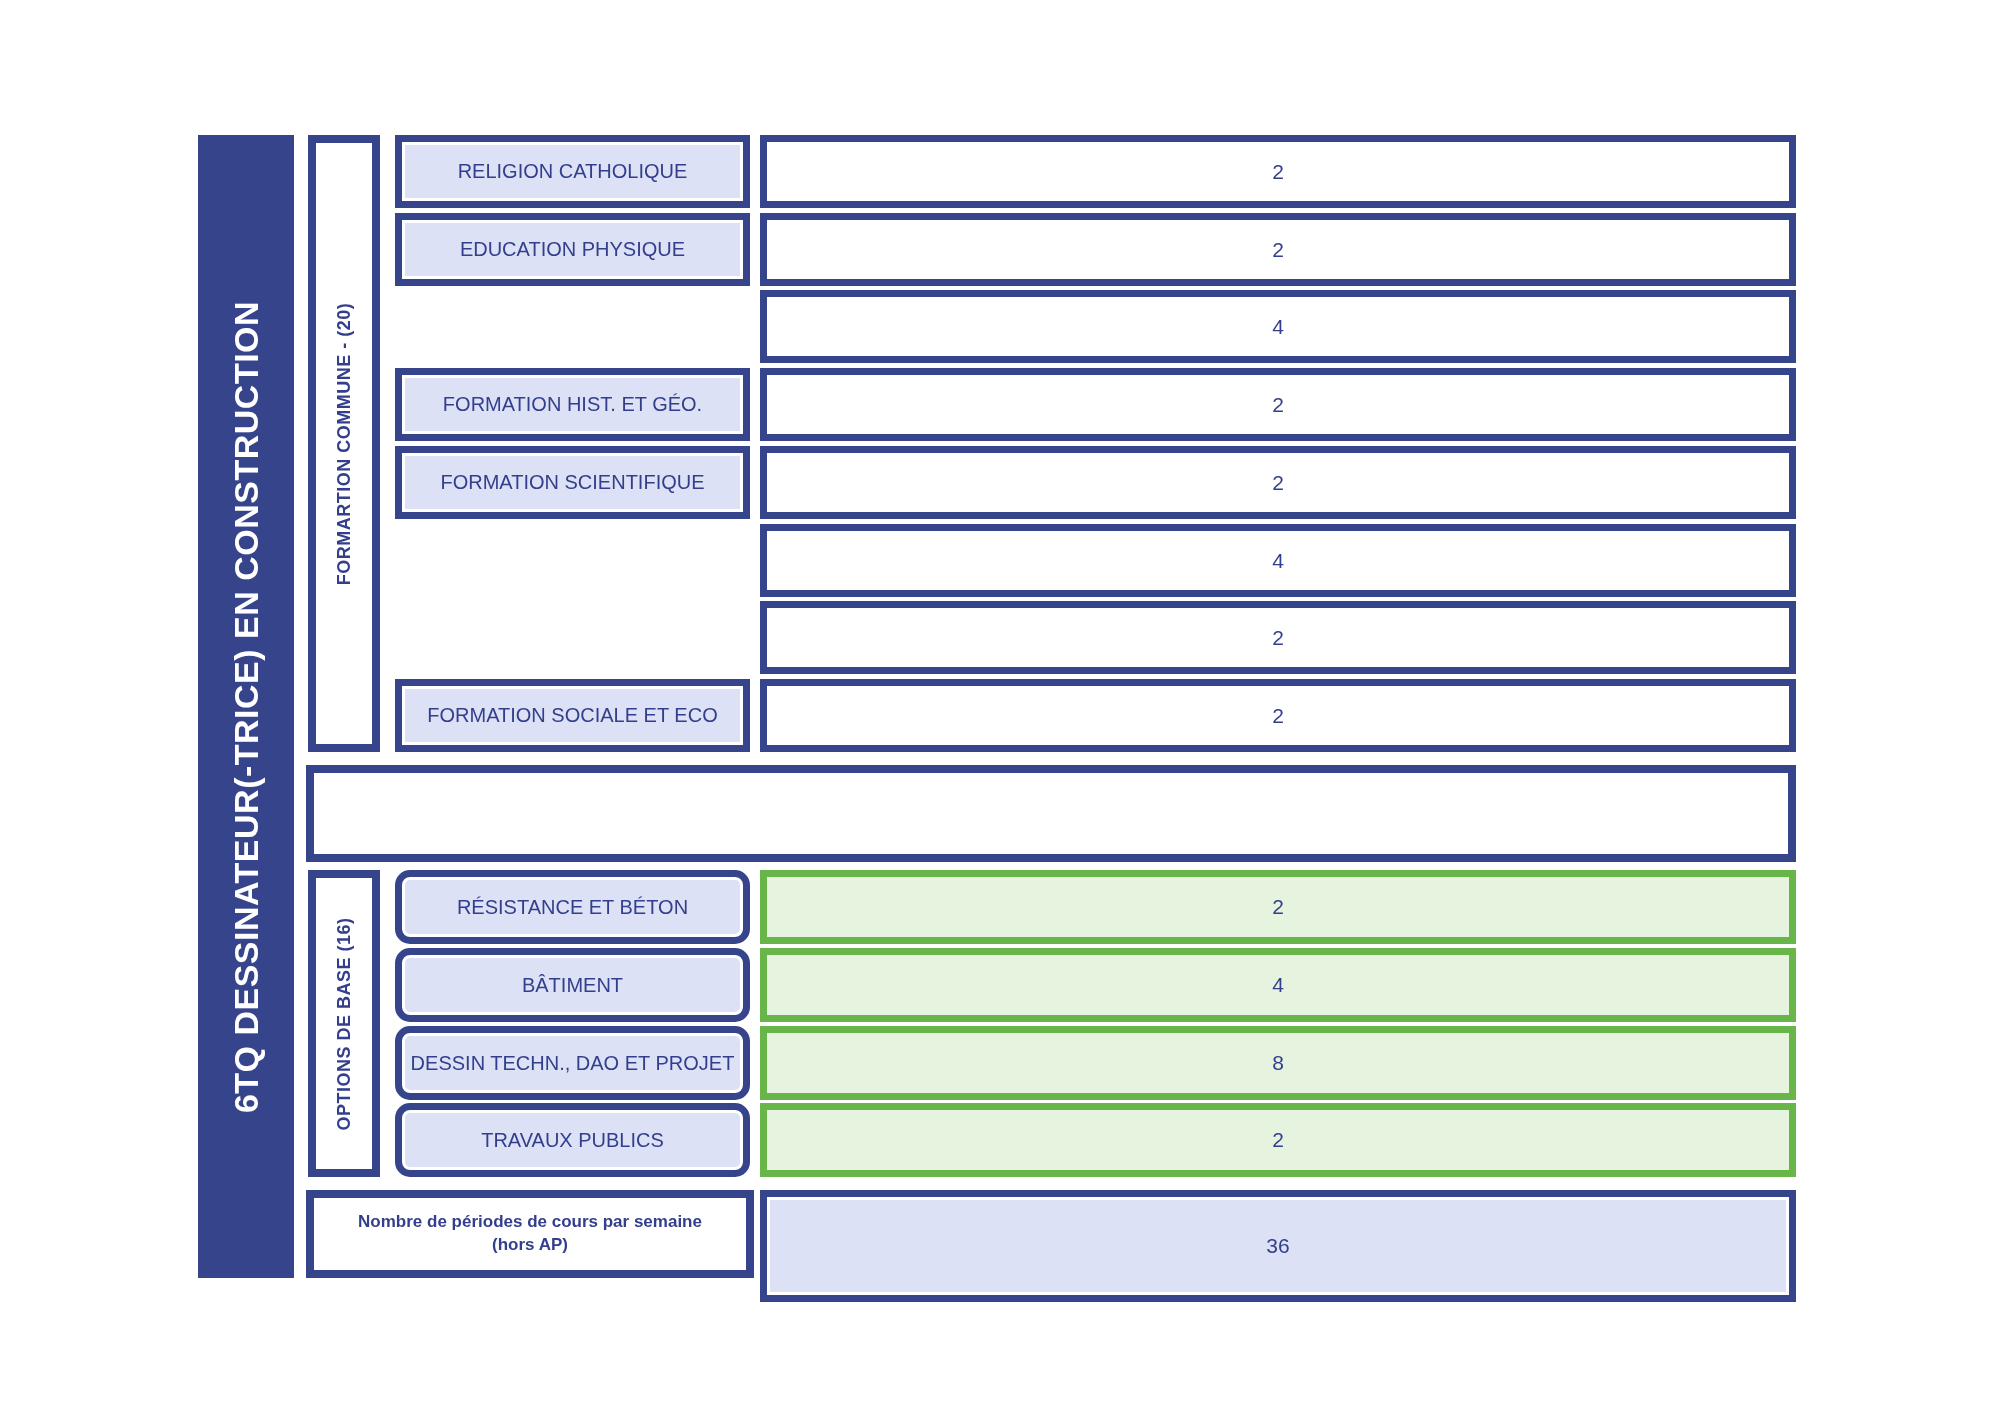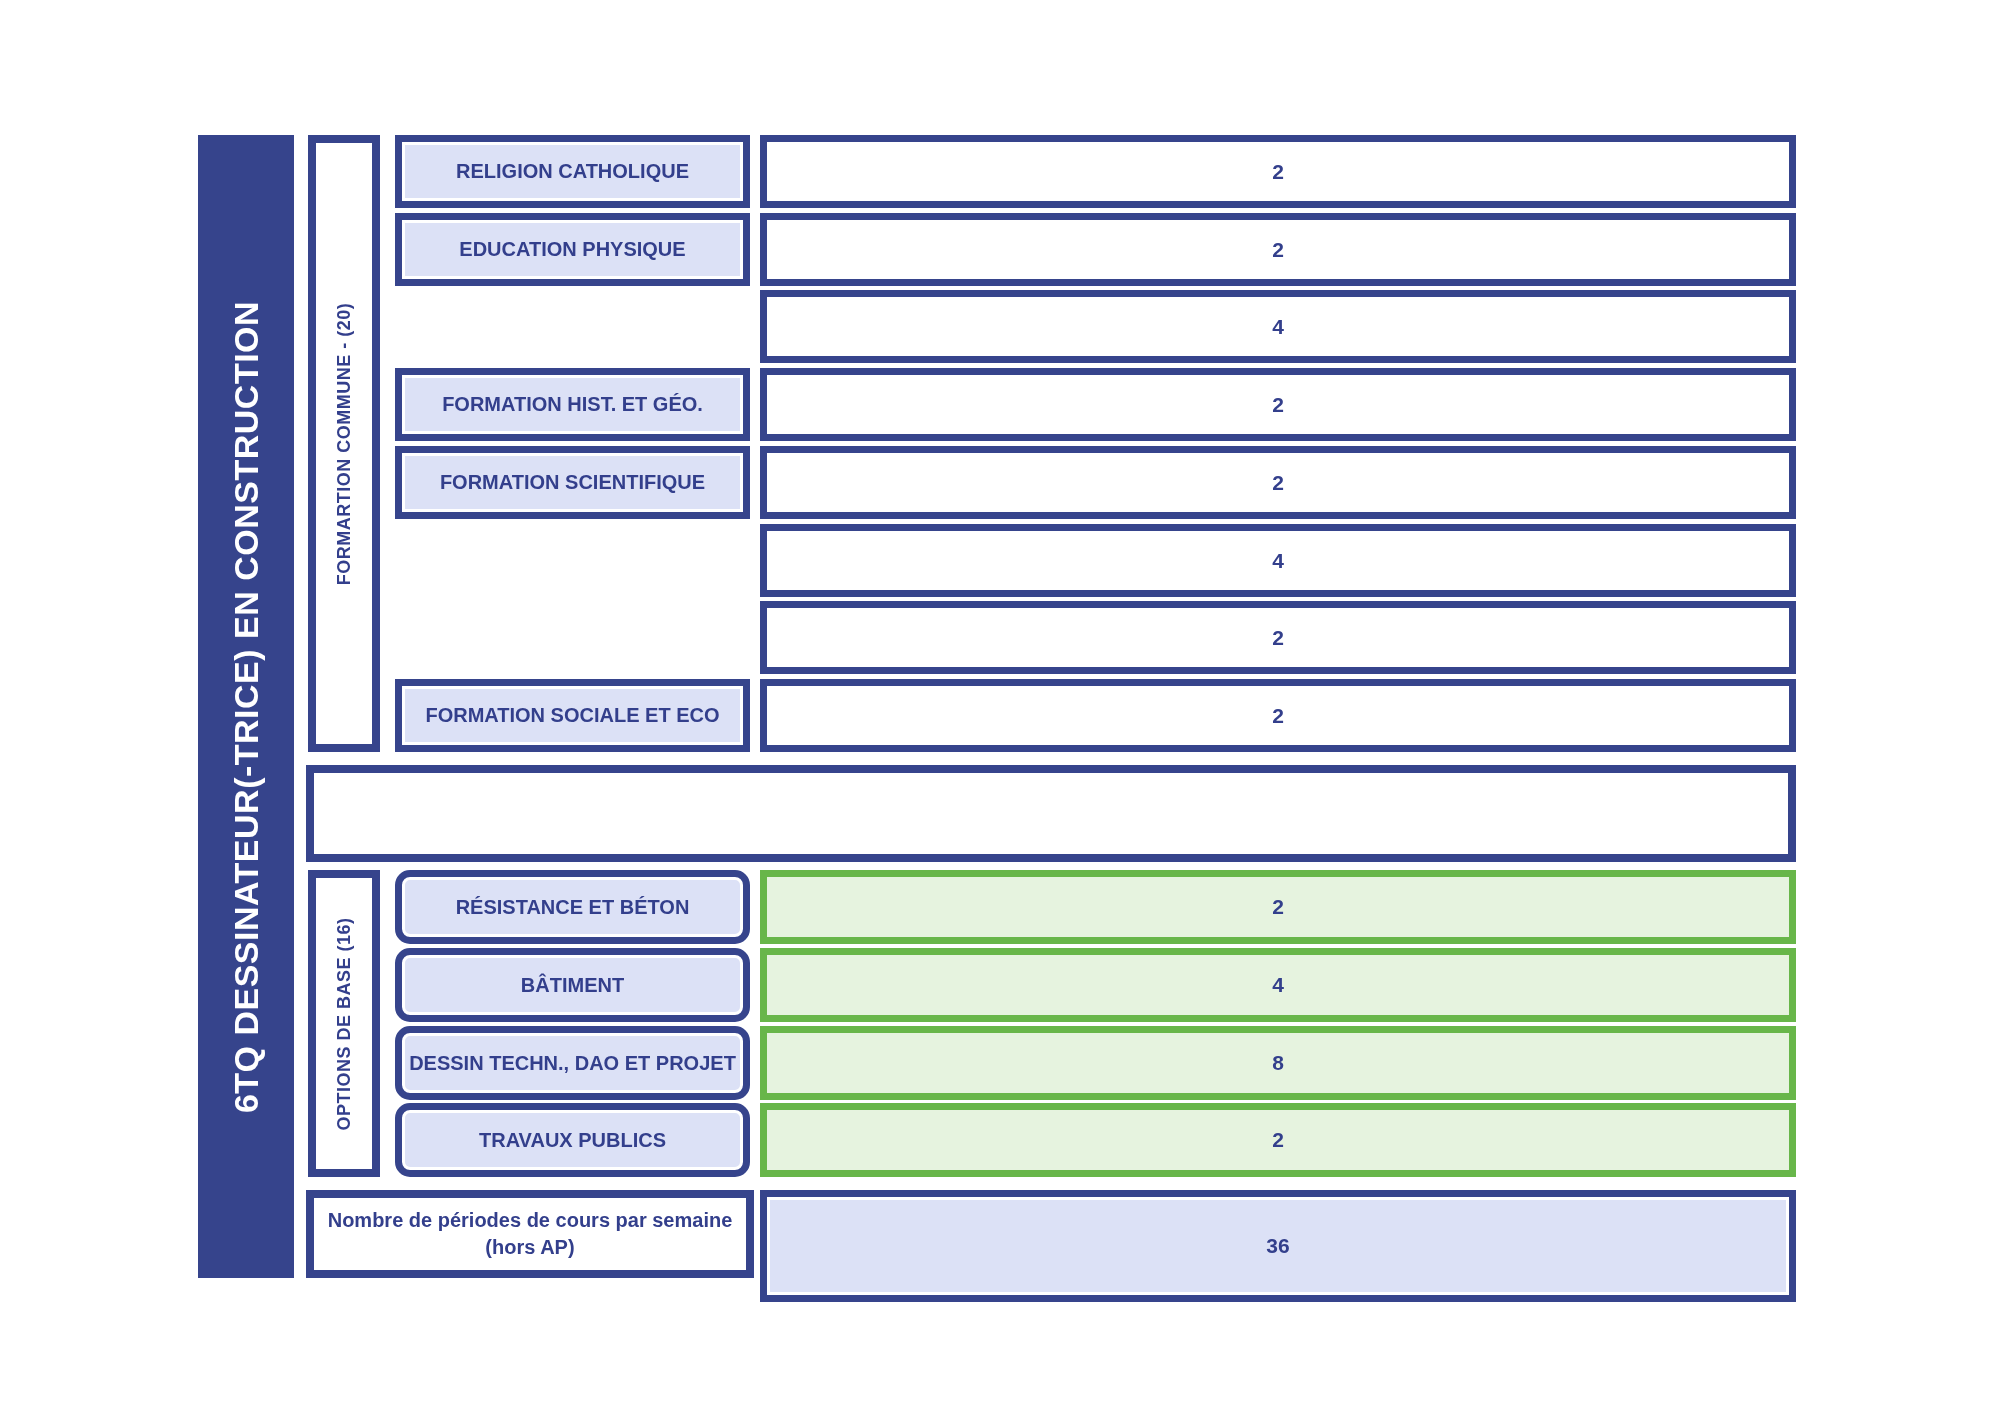--- a/index.html
+++ b/index.html
@@ -37,21 +37,21 @@
   }
   .group-box.formation{top:135px;height:617px;}
   .group-box.formation .vtext{width:600px;}
   .group-box.options{top:870px;height:307px;}
   .group-box.options .vtext{width:290px;}
   
   .cell{
     position:absolute;box-sizing:border-box;
     display:flex;align-items:center;justify-content:center;
     text-align:center;
-    color:#333F8C;font-weight:bold;font-size:20px;
+    color:#333F8C;font-weight:normal;font-size:20px;
   }
   .label-cell{
     left:395px;width:355px;height:73px;
     background:#DCE1F6;border:7px solid #36448C;
     box-shadow:inset 0 0 0 3px #ffffff;
   }
   .value-cell{
     left:760px;width:1036px;height:73px;
     background:#ffffff;border:7px solid #36448C;
     font-size:21px;
@@ -67,21 +67,21 @@
   
   .empty-row{
     position:absolute;left:306px;top:765px;width:1490px;height:97px;
     box-sizing:border-box;background:#ffffff;border:8px solid #36448C;
   }
   
   .total-label{
     position:absolute;left:306px;top:1190px;width:448px;height:88px;
     box-sizing:border-box;background:#ffffff;border:8px solid #36448C;
     display:flex;flex-direction:column;align-items:center;justify-content:center;
-    color:#333F8C;font-weight:bold;font-size:20px;line-height:1.35;
+    color:#333F8C;font-weight:bold;font-size:17px;line-height:1.35;
     text-align:center;
   }
   .total-value{top:1190px;height:112px;}
 </style>
 </head>
 <body>
 
 <div class="canvas">
 
   <div class="title-bar">

